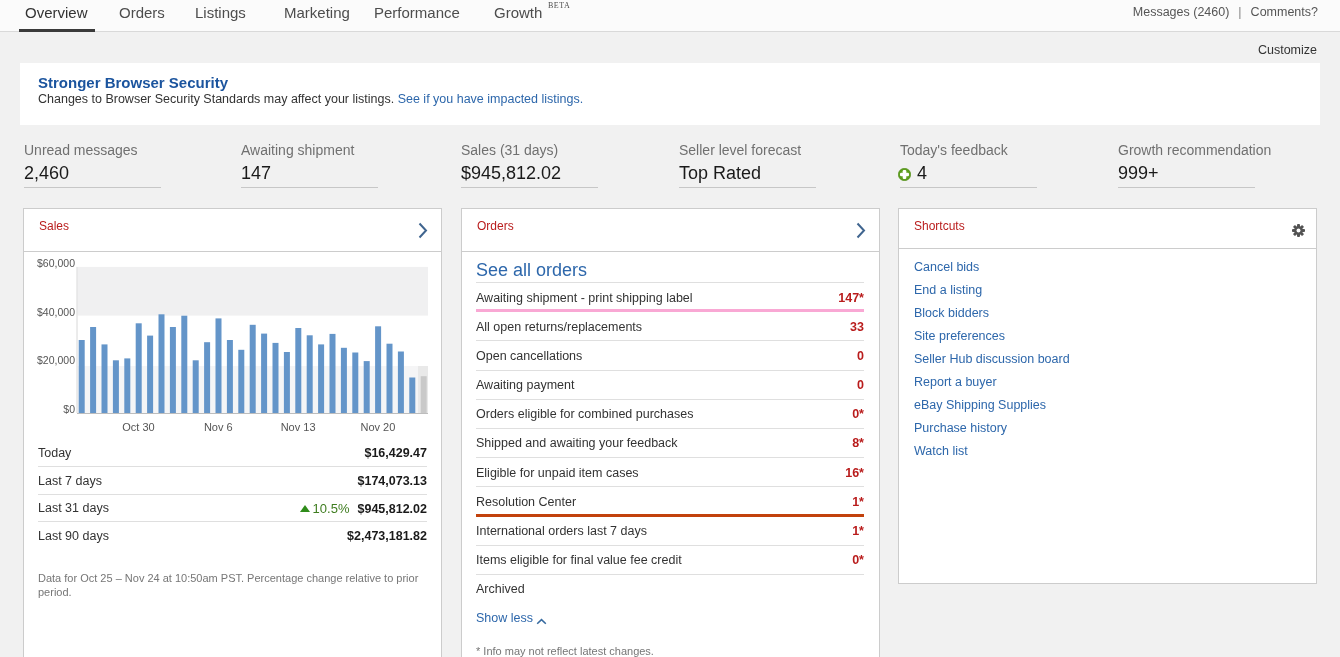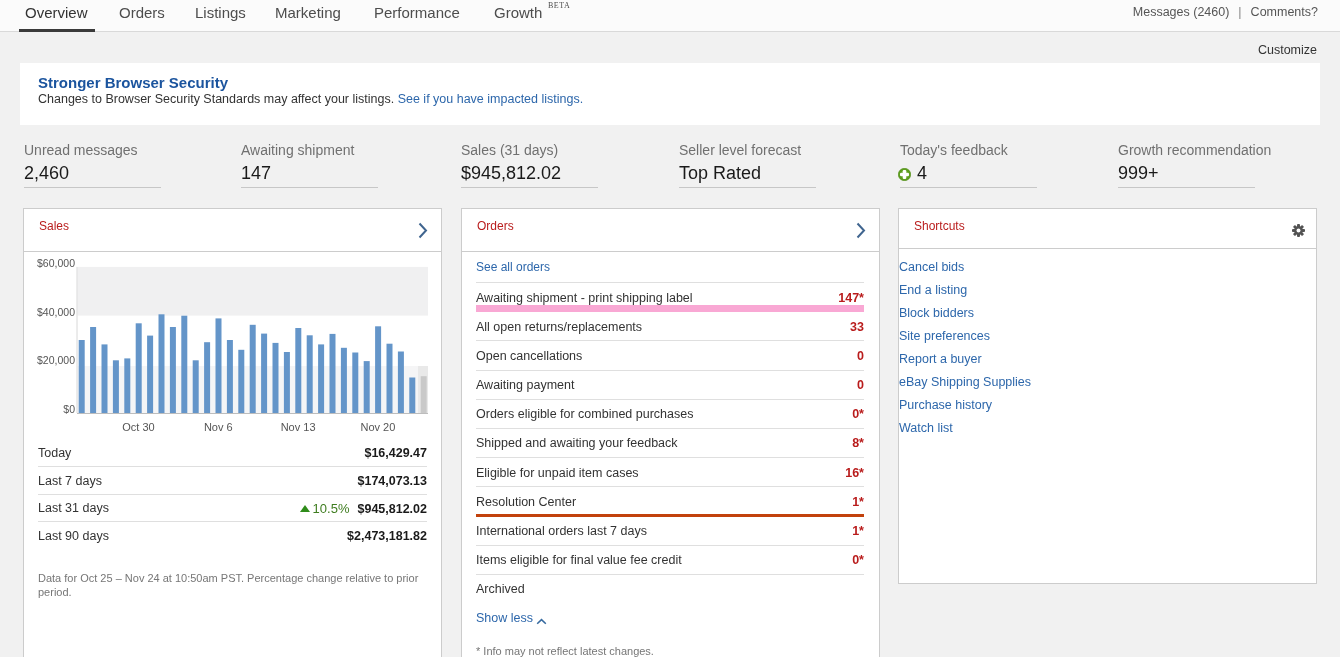--- a/index.html
+++ b/index.html
@@ -22,33 +22,33 @@
 .chead { position:relative; height:43px; border-bottom:1px solid #ccc; }
 .ctitle { position:absolute; left:15px; top:10px; font-size:12px; color:#b91c1c; }
 .chev { position:absolute; right:13px; top:13px; }
 .srow { position:absolute; left:14px; right:14px; height:27px; }
 .srow .lab { position:absolute; left:0; top:6px; font-size:12.5px; color:#333; }
 .srow .val { position:absolute; right:0; top:6px; font-size:12.5px; font-weight:bold; color:#1a1a1a; }
 .sep { border-bottom:1px solid #dfdfdf; }
 .orow { position:relative; margin:0 15px 0 14px; height:29.2px; }
 .olab { position:absolute; left:0; top:7.5px; font-size:12.5px; color:#333; }
 .oval { position:absolute; right:0; top:7.5px; font-size:12.5px; font-weight:bold; color:#b91c1c; }
-.slink { height:23px; }
+.slink { height:23px; padding-left:15px; }
 .slink a { font-size:12.5px; line-height:23px; }
 .green { color:#3f7d20; }
 .tri { display:inline-block; width:0; height:0; border-left:5px solid transparent; border-right:5px solid transparent; border-bottom:7px solid #2f8c1a; margin-right:3px; vertical-align:1px; }
 </style></head>
 <body>
 
 <div class="nav">
   <span class="tab active" style="left:25px">Overview</span>
   <div class="tabline"></div>
   <span class="tab" style="left:119px">Orders</span>
   <span class="tab" style="left:195px">Listings</span>
-  <span class="tab" style="left:275px">Marketing</span>
+  <span class="tab" style="left:284px">Marketing</span>
   <span class="tab" style="left:374px">Performance</span>
   <span class="tab" style="left:494px">Growth</span>
   <span class="beta" style="left:548px">BETA</span>
   <span class="navright">Messages (2460)<span style="margin:0 9px;color:#888">|</span>Comments?</span>
 </div>
 <span class="customize">Customize</span>
 
 <div class="banner">
   <h3>Stronger Browser Security</h3>
   <p>Changes to Browser Security Standards may affect your listings. <a>See if you have impacted listings.</a></p>
@@ -166,23 +166,23 @@
 </div>
 
 <div class="card" style="left:461px; height:530px;">
   <div class="chead">
     <span class="ctitle">Orders</span>
     <svg class="chev" width="10" height="17" viewBox="0 0 10 17">
         <path d="M1.5 1.5 L8 8.5 L1.5 15.5" stroke="#40658f" stroke-width="2" fill="none"></path>
       </svg>
   </div>
   <div style="position:relative; height:31px; margin:0 15px 0 14px; border-bottom:1px solid #dfdfdf;">
-      <a style="position:absolute;left:0;top:8px;font-size:12px;">See all orders</a>
-    </div>
-  <div class="orow" style="border-bottom:7px solid #f9a8d4;text-align:center;">
+      <a style="position:absolute;left:0;top:8px;font-size:18px;">See all orders</a>
+    </div>
+  <div class="orow" style="border-bottom:3px solid #f9a8d4;text-align:center;">
       <span class="olab">Awaiting shipment - print shipping label</span>
       <span class="oval">147*</span>
     </div>
 <div class="orow" style="border-bottom:1px solid #dfdfdf;">
       <span class="olab">All open returns/replacements</span>
       <span class="oval">33</span>
     </div>
 <div class="orow" style="border-bottom:1px solid #dfdfdf;">
       <span class="olab">Open cancellations</span>
       <span class="oval">0</span>
@@ -239,18 +239,19 @@
         <circle cx="7" cy="7" r="4.6"></circle>
       </g>
       <circle cx="7" cy="7" r="2.1" fill="#fff"></circle>
     </svg>
   </div>
   <div style="padding-top:7px">
 <div class="slink"><a>Cancel bids</a></div>
 <div class="slink"><a>End a listing</a></div>
 <div class="slink"><a>Block bidders</a></div>
 <div class="slink"><a>Site preferences</a></div>
+<div class="slink"><a>Seller Hub discussion board</a></div>
 <div class="slink"><a>Report a buyer</a></div>
 <div class="slink"><a>eBay Shipping Supplies</a></div>
 <div class="slink"><a>Purchase history</a></div>
 <div class="slink"><a>Watch list</a></div>
 </div>
 </div>
 
 </body></html>

